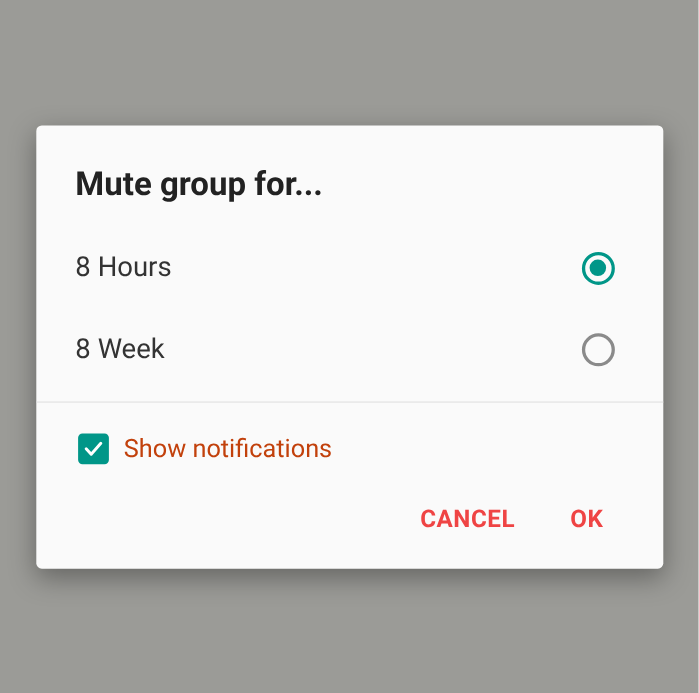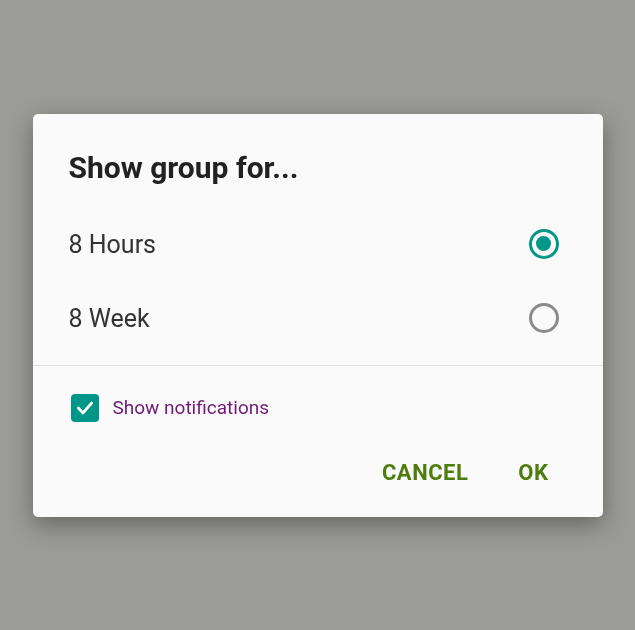--- a/index.html
+++ b/index.html
@@ -21,21 +21,21 @@
       padding-bottom: 12px;
     }
     .dialog-title {
       font-size: 30px;
       font-weight: 700;
       color: #222;
       padding: 36px 36px 22px 36px;
     }
     .option-row {
       display: flex;
-      align-items: flex-end;
+      align-items: center;
       justify-content: space-between;
       padding: 22px 44px 22px 36px;
       cursor: pointer;
     }
     .option-label {
       font-size: 25px;
       color: #333;
     }
     .radio {
       width: 30px;
@@ -82,46 +82,46 @@
     .checkbox svg {
       width: 20px;
       height: 20px;
       stroke: #fff;
       stroke-width: 3.2;
       fill: none;
       stroke-linecap: round;
       stroke-linejoin: round;
     }
     .checkbox-label {
-      font-size: 19px;
-      color: #701a75;
+      font-size: 23px;
+      color: #c2410c;
     }
     .actions {
       display: flex;
       justify-content: flex-end;
       gap: 50px;
       padding: 10px 54px 20px 36px;
     }
     .action-btn {
       background: none;
       border: none;
       font-size: 22px;
       font-weight: 700;
       letter-spacing: 0.5px;
-      color: #4d7c0f;
+      color: #ef4444;
       cursor: pointer;
       font-family: inherit;
     }
   </style>
 </head>
 <body>
 
 <div class="dialog">
 
-  <div class="dialog-title">Show group for...</div>
+  <div class="dialog-title">Mute group for...</div>
 
   <div class="option-row">
     <span class="option-label">8 Hours</span>
     <span class="radio selected"></span>
   </div>
 
   <div class="option-row">
     <span class="option-label">8 Week</span>
     <span class="radio"></span>
   </div>

